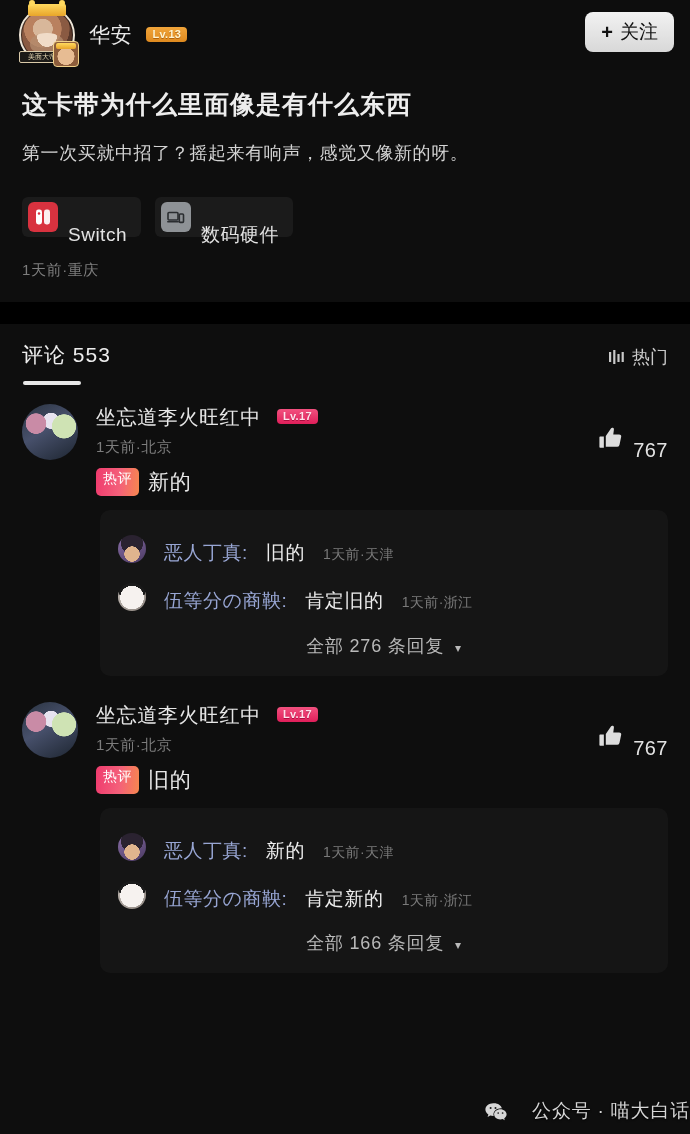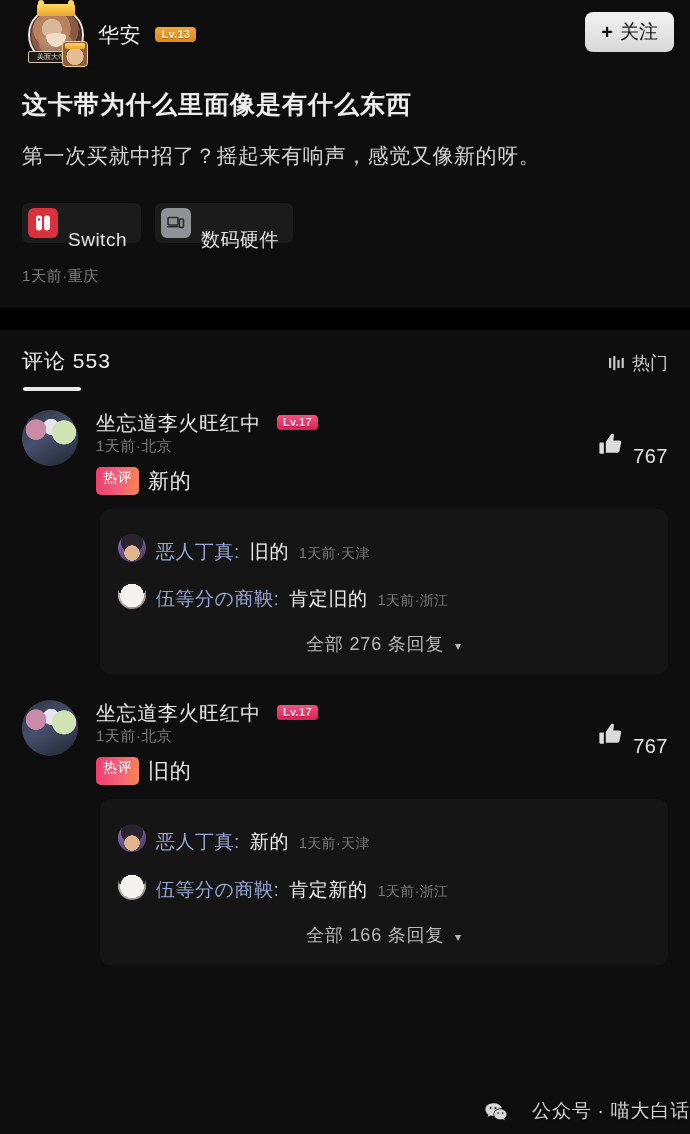--- a/index.html
+++ b/index.html
@@ -17,21 +17,21 @@
     width: 690px;
     height: 1134px;
     background: #0e0e0e;
     color: #e6e6e6;
   }
 
   
   .post-head {
     position: relative;
     height: 70px;
-    padding: 0 28px;
+    padding: 0 19px;
     display: flex;
     align-items: center;
     background: #0d0d0d;
   }
   .avatar-wrap {
     position: relative;
     width: 56px; height: 56px;
     flex: 0 0 56px;
     margin-right: 14px;
   }
@@ -146,21 +146,21 @@
   .post-body { padding: 18px 22px 0; }
   .post-title {
     font-size: 25px;
     font-weight: bold;
     color: #ededed;
     letter-spacing: 1px;
     line-height: 1.35;
   }
   .post-text {
     margin-top: 16px;
-    font-size: 21px;
+    font-size: 18px;
     line-height: 1.75;
     color: #d4d4d4;
     letter-spacing: .6px;
     max-width: 640px;
   }
 
   .chips { display: flex; gap: 14px; margin-top: 28px; }
   .chip {
     display: flex; align-items: center; gap: 10px;
     height: 40px;
@@ -234,21 +234,21 @@
     margin-right: 18px;
     overflow: hidden;
     background:
       radial-gradient(circle at 25% 35%, #c98ba6 0 18%, transparent 19%),
       radial-gradient(circle at 75% 40%, #cfe3b4 0 22%, transparent 23%),
       radial-gradient(circle at 52% 30%, #e7e3ef 0 16%, transparent 17%),
       linear-gradient(150deg, #2a3340 0%, #47506b 45%, #1d2530 100%);
   }
   .c-main { flex: 1 1 auto; min-width: 0; }
   .c-name { font-size: 20px; color: #e6e6e6; letter-spacing: .6px; }
-  .c-meta { font-size: 15px; color: #7d7d7d; letter-spacing: .5px; }
+  .c-meta { margin-top: 7px; font-size: 15px; color: #7d7d7d; letter-spacing: .5px; }
   .c-text-row { margin-top: 11px; display: flex; gap: 9px; }
   .hot-badge {
     display: inline-block;
     padding: 2px 7px 3px;
     border-radius: 5px;
     font-size: 14px;
     color: #ffffff;
     background: linear-gradient(95deg, #ef3b6e 0%, #f4607a 55%, #f6874f 100%);
     letter-spacing: .5px;
   }
@@ -265,21 +265,21 @@
   
   .replies {
     margin: 14px 22px 0 100px;
     background: #151515;
     border-radius: 10px;
     padding: 16px 18px 12px;
   }
   .reply-row {
     display: flex;
     align-items: baseline;
-    gap: 10px;
+    gap: 18px;
     padding: 5px 0 9px;
     line-height: 1.2;
   }
   .r-ava {
     width: 28px; height: 28px;
     flex: 0 0 28px;
     border-radius: 50%;
     overflow: hidden;
     position: relative;
     top: 4px;

